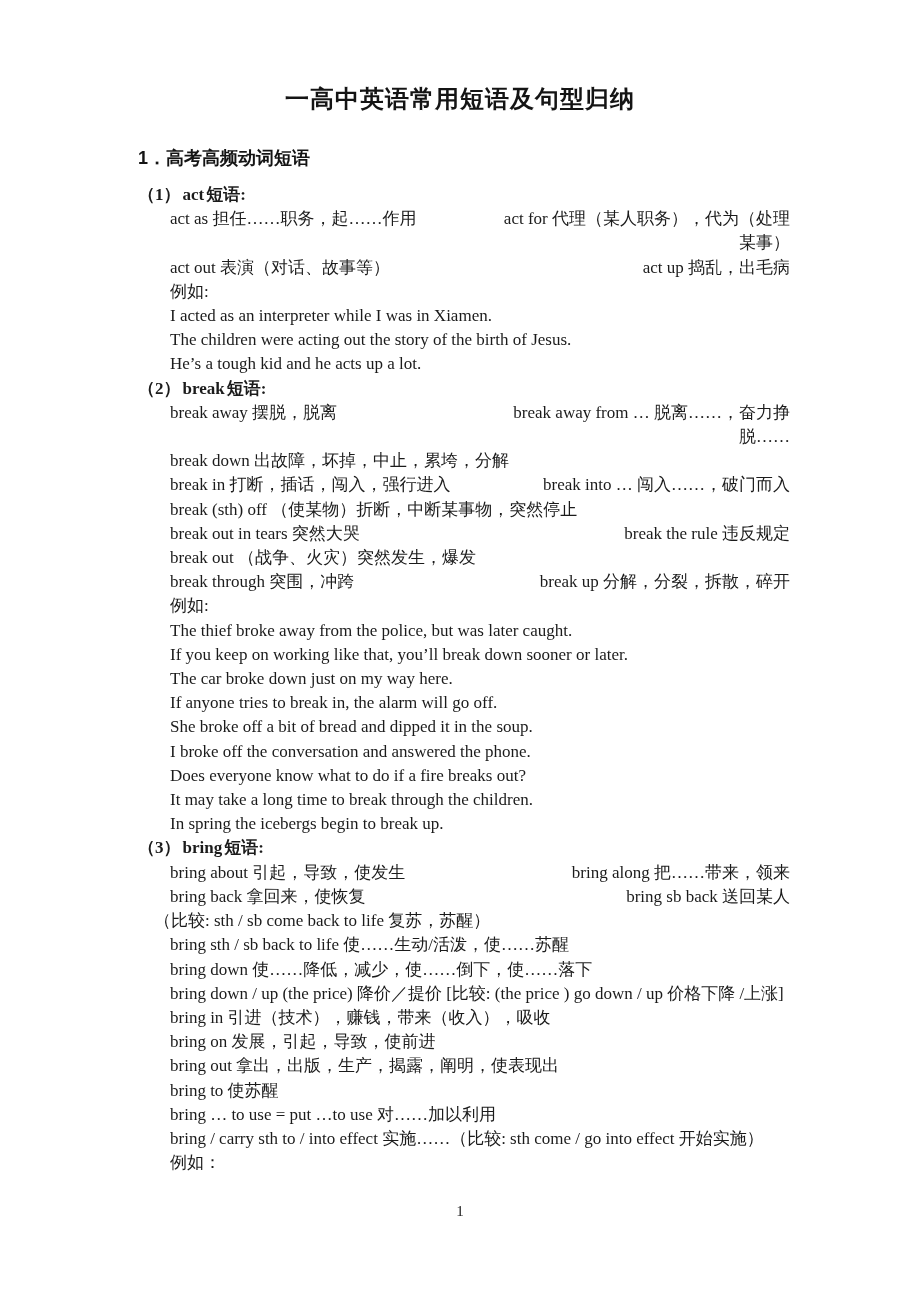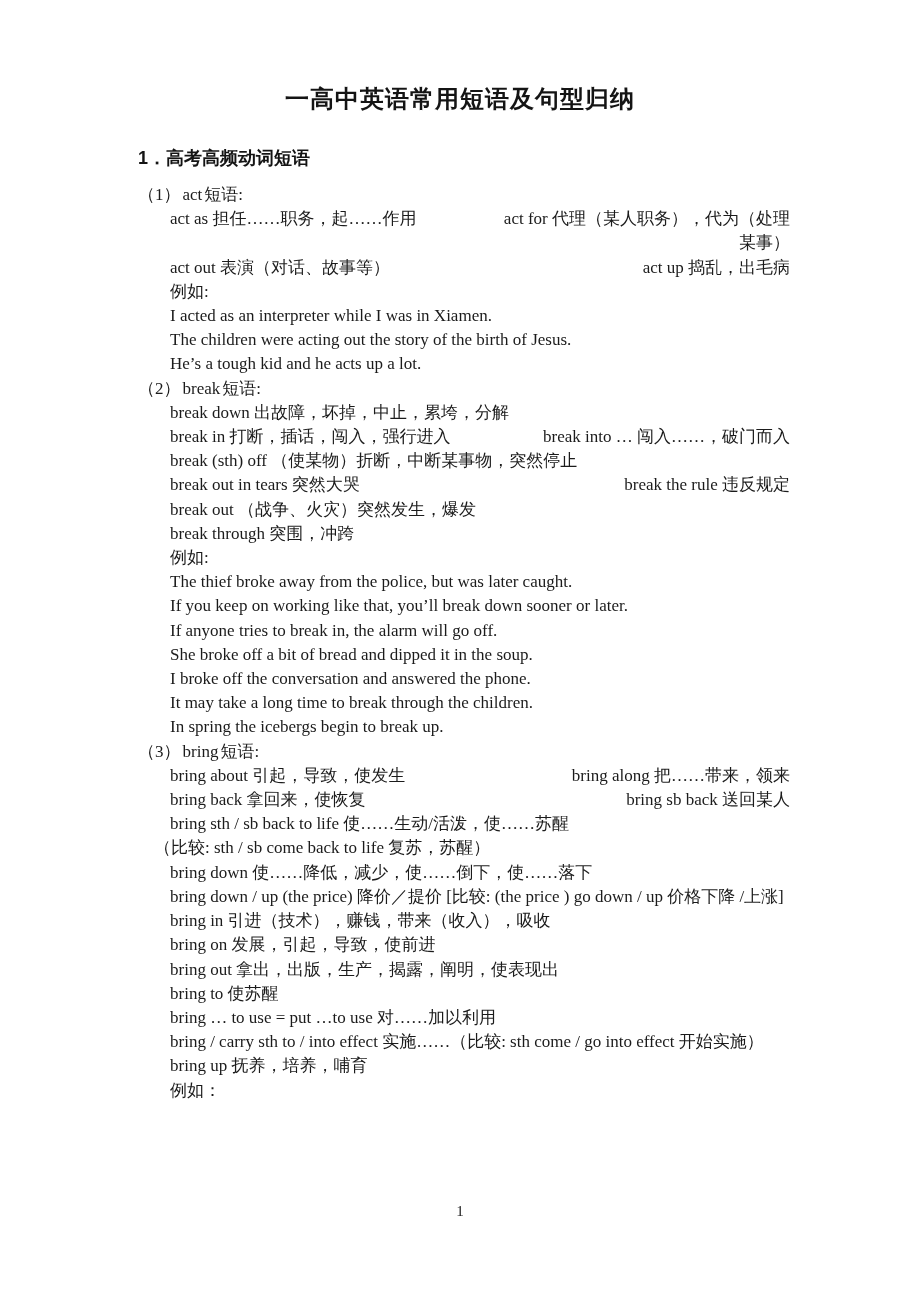--- a/index.html
+++ b/index.html
@@ -30,21 +30,21 @@
     font-weight:bold;
     font-size:18px;
     line-height:22px;
     color:#141414;
   }
   .content {
     margin:14px 80px 0 88px;
     line-height:24.2px;
   }
   .group-header {
-    font-weight:normal;
+    font-weight:bold;
     font-size:17px;
   }
   .group-header .verb { font-family:"Liberation Serif", serif; margin:0 2px; }
   .row { padding-left:32px; }
   .row.note { padding-left:16px; }
   .pair { display:flex;gap:32px; }
   .pair .col-left { width:292px; flex:none; }
   .pair .col-right { flex:1;text-align:right; }
   .page-number {
     position:absolute;
@@ -72,61 +72,67 @@
           <span class="col-left">act out 表演（对话、故事等）</span>
           <span class="col-right">act up 捣乱，出毛病</span>
         </div>
         <div class="row label">例如:</div>
         <div class="row example">I acted as an interpreter while I was in Xiamen.</div>
         <div class="row example">The children were acting out the story of the birth of Jesus.</div>
         <div class="row example">He’s a tough kid and he acts up a lot.</div>
       </div>
       <div class="group">
         <div class="group-header"><span class="marker">（2）</span><span class="verb">break</span><span class="suffix">短语:</span></div>
+        <div class="row pair">
+          <span class="col-left">break away 摆脱，脱离</span>
+          <span class="col-right">break away from … 脱离……，奋力挣脱……</span>
+        </div>
         <div class="row single">break down 出故障，坏掉，中止，累垮，分解</div>
         <div class="row pair">
           <span class="col-left">break in 打断，插话，闯入，强行进入</span>
           <span class="col-right">break into … 闯入……，破门而入</span>
         </div>
         <div class="row single">break (sth) off （使某物）折断，中断某事物，突然停止</div>
         <div class="row pair">
           <span class="col-left">break out in tears 突然大哭</span>
           <span class="col-right">break the rule 违反规定</span>
         </div>
         <div class="row single">break out （战争、火灾）突然发生，爆发</div>
         <div class="row pair">
           <span class="col-left">break through 突围，冲跨</span>
+          <span class="col-right">break up 分解，分裂，拆散，碎开</span>
         </div>
         <div class="row label">例如:</div>
         <div class="row example">The thief broke away from the police, but was later caught.</div>
         <div class="row example">If you keep on working like that, you’ll break down sooner or later.</div>
+        <div class="row example">The car broke down just on my way here.</div>
         <div class="row example">If anyone tries to break in, the alarm will go off.</div>
         <div class="row example">She broke off a bit of bread and dipped it in the soup.</div>
         <div class="row example">I broke off the conversation and answered the phone.</div>
+        <div class="row example">Does everyone know what to do if a fire breaks out?</div>
         <div class="row example">It may take a long time to break through the children.</div>
         <div class="row example">In spring the icebergs begin to break up.</div>
       </div>
       <div class="group">
         <div class="group-header"><span class="marker">（3）</span><span class="verb">bring</span><span class="suffix">短语:</span></div>
         <div class="row pair">
           <span class="col-left">bring about 引起，导致，使发生</span>
           <span class="col-right">bring along 把……带来，领来</span>
         </div>
         <div class="row pair">
           <span class="col-left">bring back 拿回来，使恢复</span>
           <span class="col-right">bring sb back 送回某人</span>
         </div>
+        <div class="row note">（比较: sth / sb come back to life 复苏，苏醒）</div>
         <div class="row single">bring sth / sb back to life 使……生动/活泼，使……苏醒</div>
-        <div class="row note">（比较: sth / sb come back to life 复苏，苏醒）</div>
         <div class="row single">bring down 使……降低，减少，使……倒下，使……落下</div>
         <div class="row single">bring down / up (the price) 降价／提价 [比较: (the price ) go down / up 价格下降 /上涨]</div>
         <div class="row single">bring in 引进（技术），赚钱，带来（收入），吸收</div>
         <div class="row single">bring on 发展，引起，导致，使前进</div>
         <div class="row single">bring out 拿出，出版，生产，揭露，阐明，使表现出</div>
         <div class="row single">bring to 使苏醒</div>
         <div class="row single">bring … to use = put …to use 对……加以利用</div>
         <div class="row single">bring / carry sth to / into effect 实施……（比较: sth come / go into effect 开始实施）</div>
-        <div class="row single">bring up 抚养，培养，哺育</div>
         <div class="row label">例如：</div>
       </div>
     </div>
   <div class="page-number">1</div>
 </div>
 
 </body></html>

